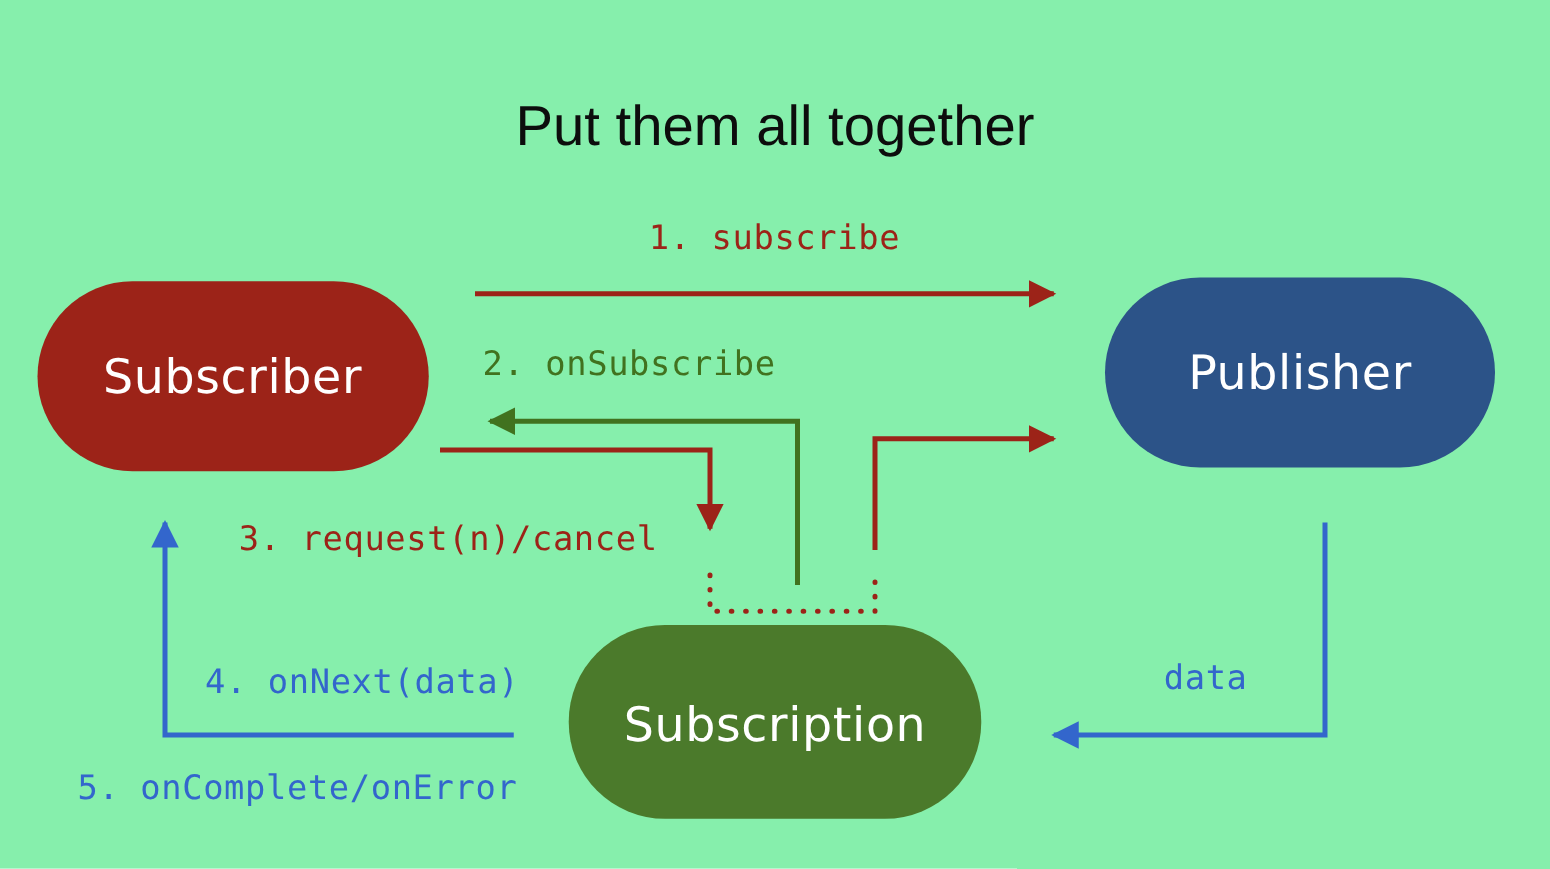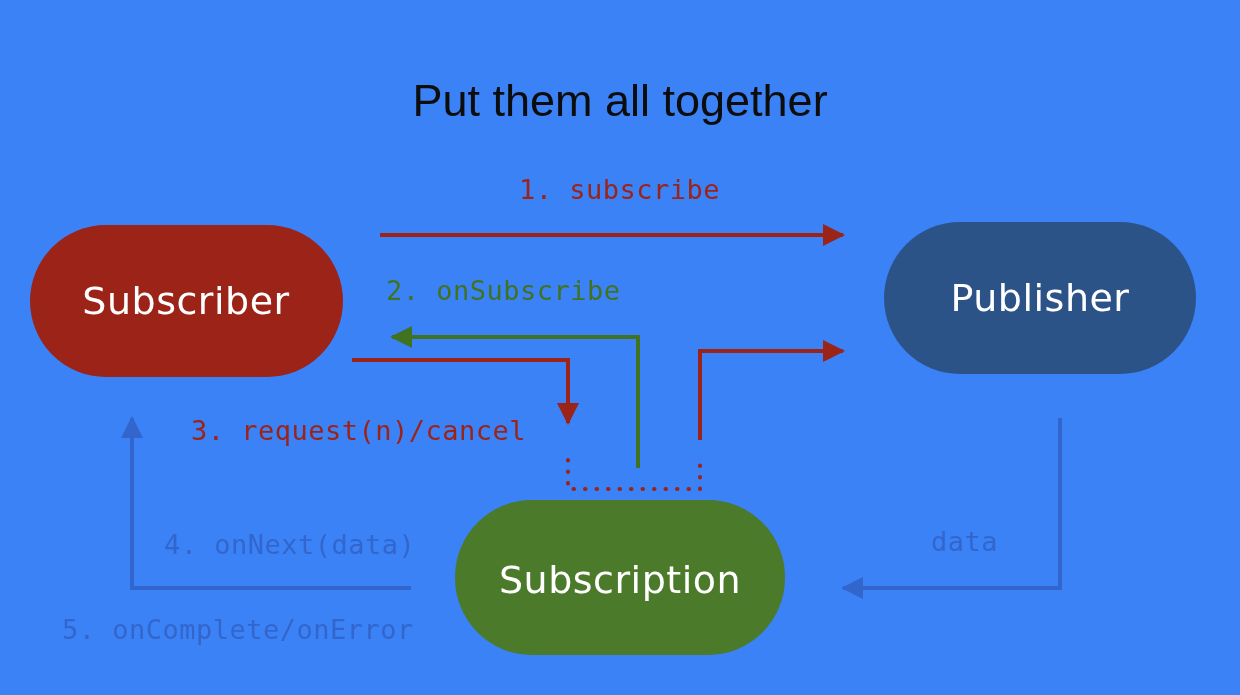--- a/index.html
+++ b/index.html
@@ -11,21 +11,21 @@
   body {
     width: 1240px;
     height: 695px;
     overflow: hidden;
     font-family: "Liberation Sans", sans-serif;
   }
   #canvas {
     position: relative;
     width: 1240px;
     height: 695px;
-    background: #3b82f6;
+    background: #86efac;
   }
   svg#diagram {
     position: absolute;
     top: 0;
     left: 0;
     width: 1240px;
     height: 695px;
     display: block;
   }
   .slide-title {

